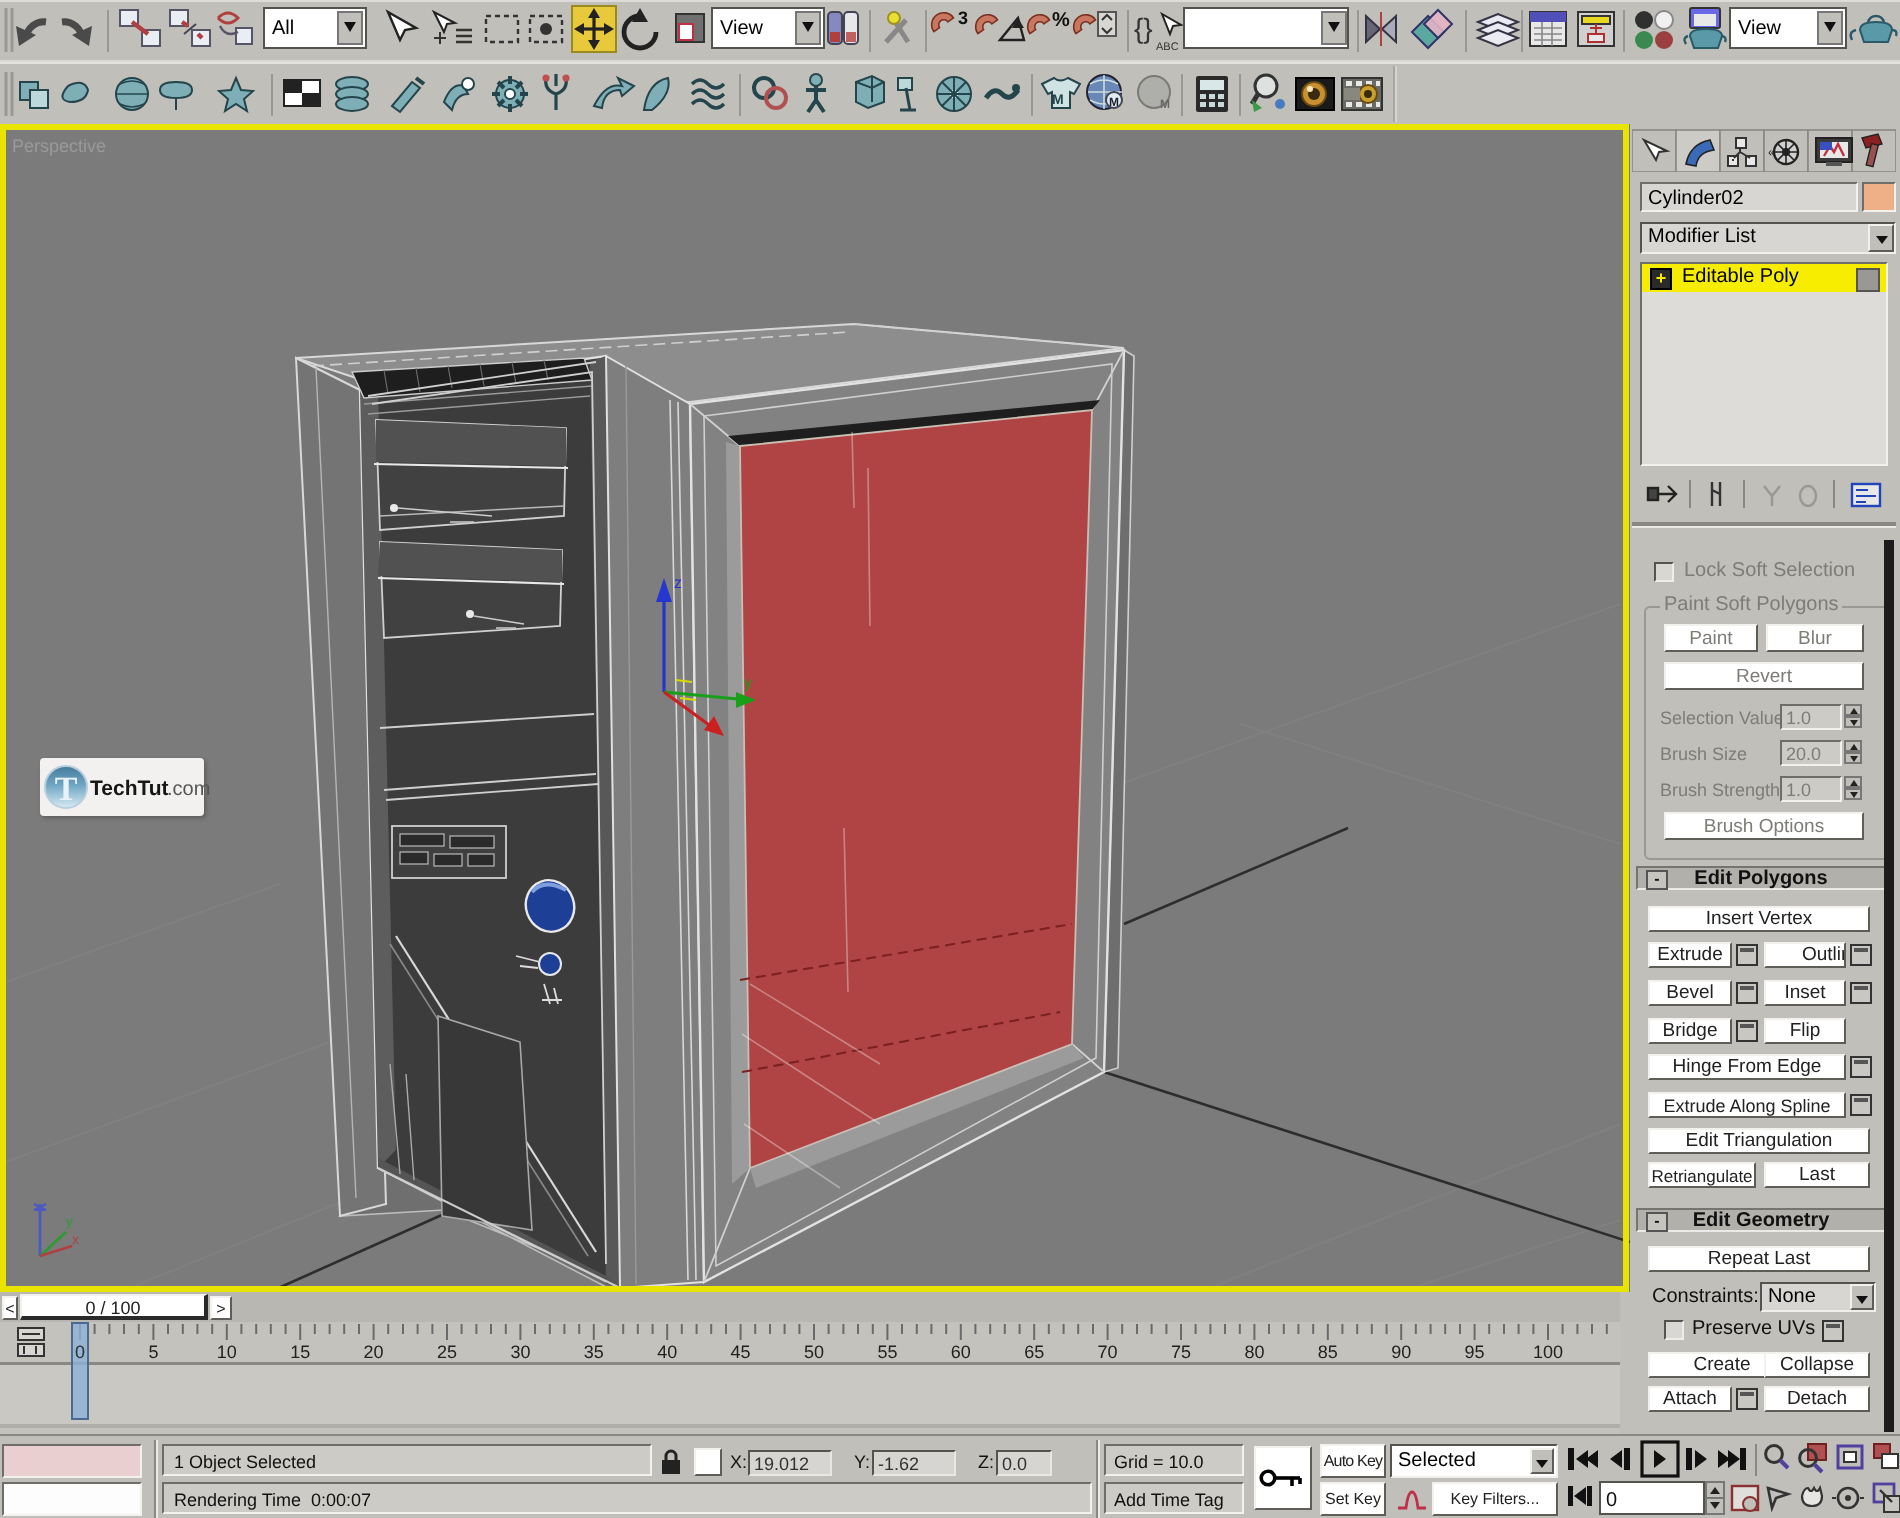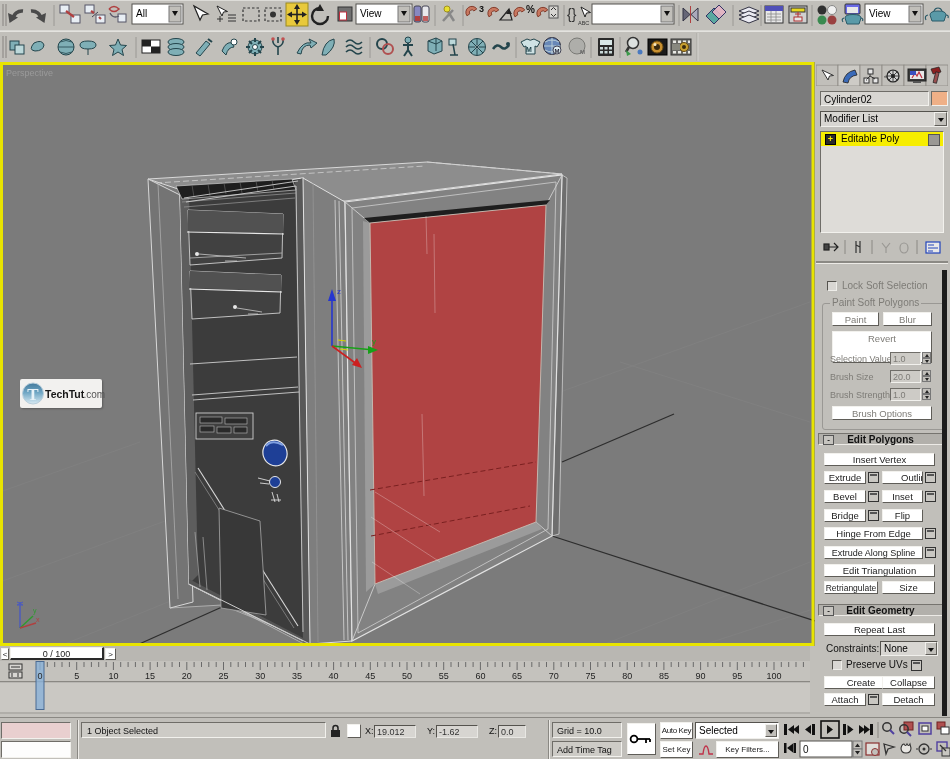--- a/index.html
+++ b/index.html
@@ -587,21 +587,21 @@
         </g>
       </svg>
     <div class="abs" style="left:6px;top:199px;width:132px;height:2px;background:#8b8984;border-bottom:1px solid #eceae6;"></div>
 
     <div class="chk" style="left:17px;top:219px;"></div>
     <div class="glbl" style="left:32px;top:218px;">Lock Soft Selection</div>
     <div class="abs" style="left:12px;top:241px;width:121px;height:125px;border:1px solid #9a9894;border-radius:3px;"></div>
     <div class="glbl" style="left:20px;top:235px;background:#c1bfba;padding:0 2px;">Paint Soft Polygons</div>
     <div class="btn" style="left:22px;top:250px;width:47px;height:14px;color:#7e7c77;line-height:13px;">Paint</div>
     <div class="btn" style="left:73px;top:250px;width:49px;height:14px;color:#7e7c77;line-height:13px;">Blur</div>
-    <div class="btn" style="left:22px;top:269px;width:100px;height:32px;color:#7e7c77;line-height:13px;">Revert</div>
+    <div class="btn" style="left:22px;top:269px;width:100px;height:14px;color:#7e7c77;line-height:13px;">Revert</div>
     <div class="glbl" style="left:20px;top:292px;font-size:9px;">Selection Value</div>
     <div class="sunk" style="left:80px;top:290px;width:31px;height:13px;">
         <span style="position:absolute;left:2px;top:1px;color:#7e7c77;font-size:9px;">1.0</span>
       </div>
     <div class="spin" style="left:112px;top:290px;height:13px;">
         <div class="u"></div>
         <div class="d"></div>
       </div>
     <div class="glbl" style="left:20px;top:310px;font-size:9px;">Brush Size</div>
     <div class="sunk" style="left:80px;top:308px;width:31px;height:13px;">
@@ -633,21 +633,21 @@
     <div class="sq" style="left:115px;top:429px;"></div>
     <div class="btn" style="left:14px;top:447px;width:42px;height:13px;line-height:12px;">Bridge</div>
     <div class="sq" style="left:58px;top:448px;"></div>
     <div class="btn" style="left:72px;top:447px;width:41px;height:13px;line-height:12px;">Flip</div>
     <div class="btn" style="left:14px;top:465px;width:99px;height:13px;line-height:12px;">Hinge From Edge</div>
     <div class="sq" style="left:115px;top:466px;"></div>
     <div class="btn" style="left:14px;top:484px;width:99px;height:13px;line-height:12px;font-size:9px;">Extrude Along Spline</div>
     <div class="sq" style="left:115px;top:485px;"></div>
     <div class="btn" style="left:14px;top:502px;width:111px;height:13px;line-height:12px;">Edit Triangulation</div>
     <div class="btn" style="left:14px;top:519px;width:54px;height:13px;line-height:12px;font-size:8.5px;">Retriangulate</div>
-    <div class="btn" style="left:72px;top:519px;width:53px;height:13px;line-height:12px;">Size</div>
+    <div class="btn" style="left:72px;top:519px;width:53px;height:13px;line-height:12px;">Last</div>
 
     <div class="rollhdr" style="top:542px;"><div class="m">-</div>Edit Geometry</div>
     <div class="btn" style="left:14px;top:561px;width:111px;height:13px;line-height:12px;">Repeat Last</div>
     <div class="lbl" style="left:16px;top:581px;">Constraints:</div>
     <div class="combo" style="left:70px;top:579px;width:58px;height:15px;background:#d8d6d2;padding-left:44px;">
         <span class="tx" style="font-size:10px;">None</span>
       </div>
     <div class="cbtn" style="left:115px;top:580px;width:12px;height:13px;"></div>
     <div class="chk" style="left:22px;top:598px;"></div>
     <div class="lbl" style="left:36px;top:597px;">Preserve UVs</div>
@@ -660,20 +660,23 @@
 
     <div class="abs" style="left:132px;top:208px;width:5px;height:446px;background:#1c1c1c;"></div>
   </div>
 
   <div class="abs" id="sb" style="left:0;top:717px;width:950px;height:42px;background:#c1bfba;border-top:1px solid #8a8883;">
     <div class="sunk" style="left:1px;top:4px;width:70px;height:17px;background:#e9cfcf;"></div>
     <div class="sunk" style="left:1px;top:23px;width:70px;height:17px;background:#fdfdfd;"></div>
     <div class="abs" style="left:77px;top:2px;width:1px;height:40px;background:#8a8883;border-right:1px solid #eceae6;"></div>
     <div class="sunk" style="left:81px;top:4px;width:245px;height:16px;">
         <span style="position:absolute;left:5px;top:3px;font-size:9px;color:#111;">1 Object Selected</span>
+      </div>
+    <div class="sunk" style="left:81px;top:23px;width:465px;height:16px;">
+        <span style="position:absolute;left:5px;top:3px;font-size:9px;color:#111;">Rendering Time&nbsp; 0:00:07</span>
       </div>
     <svg class="abs" id="lockico" style="left:329px;top:6px;" width="14" height="14" viewBox="0 0 14 14">
         <rect x="2" y="6" width="9" height="7" fill="#222"></rect>
         <path d="M4,6 v-2 a2.5,2.5 0 0 1 5,0 v2" fill="none" stroke="#222" stroke-width="1.5"></path>
       </svg>
     <div class="btn" style="left:347px;top:6px;width:14px;height:14px;"></div>
     <div class="lbl" style="left:365px;top:8px;font-size:9px;">X:</div>
     <div class="fldw" style="left:374px;top:7px;width:42px;height:13px;">
         <span style="position:absolute;left:2px;top:1px;">19.012</span>
       </div>

